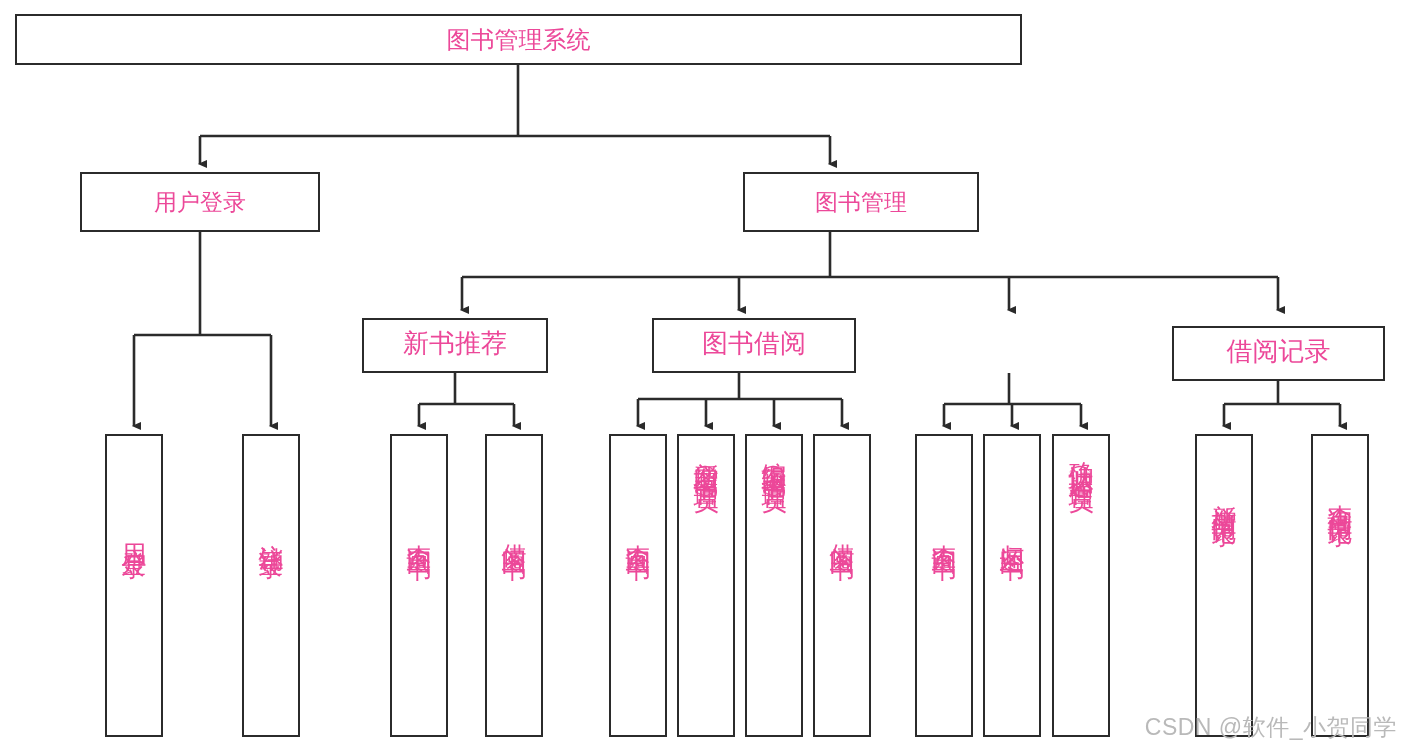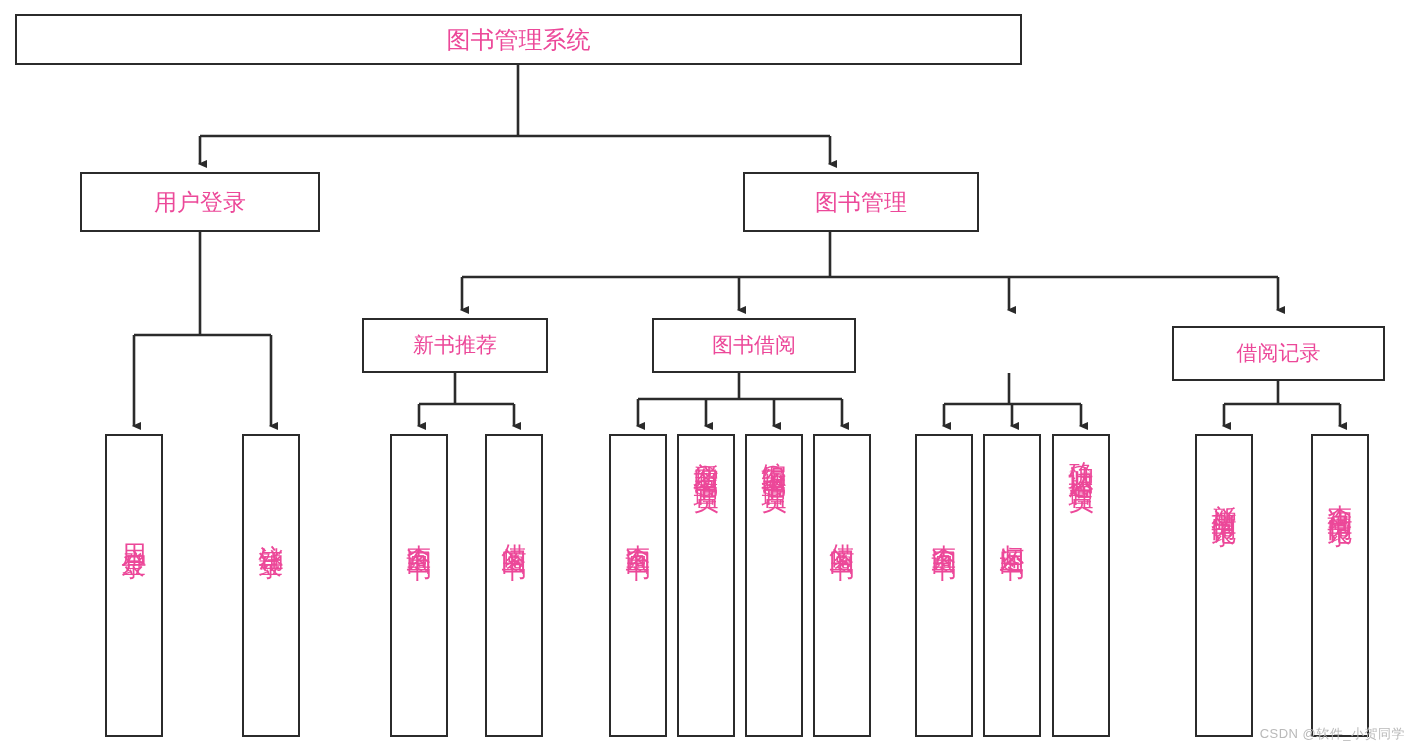--- a/index.html
+++ b/index.html
@@ -7,36 +7,36 @@
        font-family:"Liberation Sans","DejaVu Sans",sans-serif;color:#1a1a1a;}
   #canvas{position:absolute;left:0;top:0;width:1405px;height:747px;}
   svg.wires{position:absolute;left:0;top:0;width:1405px;height:747px;pointer-events:none;}
 
   .node{position:absolute;box-sizing:border-box;background:#ffffff;
         border:2.5px solid #2b2b2b;display:flex;align-items:center;justify-content:center;}
   .node .lbl{display:block;text-align:center;line-height:1.05;color:#ec4899;}
 
   .node.root .lbl{font-size:24px;}
   .node.lvl2 .lbl{font-size:23px;}
-  .node.lvl3 .lbl{font-size:21px;}
+  .node.lvl3 .lbl{font-size:26px;font-family:Liberation Mono, monospace;}
 
   .node.leaf{align-items:flex-start;justify-content:center;padding-top:4px;}
   .node.leaf .lbl{
     writing-mode:vertical-rl;
     text-orientation:upright;
     font-size:25px;
     letter-spacing:4px;
     line-height:1;
     white-space:nowrap;
   }
   .node.leaf.mid .lbl{ margin-top:84px; }
   .node.leaf.midsm .lbl{ margin-top:44px; }
   .node.leaf.topal .lbl{ margin-top:2px; }
 
-  .watermark{position:absolute;right:0;bottom:4px;font-size:13px;color:#b9b9b9;
+  .watermark{position:absolute;right:8px;bottom:4px;font-size:23px;color:#b9b9b9;
              letter-spacing:0.5px;white-space:nowrap;}
 </style>
 </head>
 <body>
 
 <div id="canvas">
 
   <svg class="wires" viewBox="0 0 1405 747" xmlns="http://www.w3.org/2000/svg">
     <defs>
       <marker id="arw" markerWidth="10" markerHeight="10" refX="4.2" refY="7.4" orient="auto" markerUnits="userSpaceOnUse">

